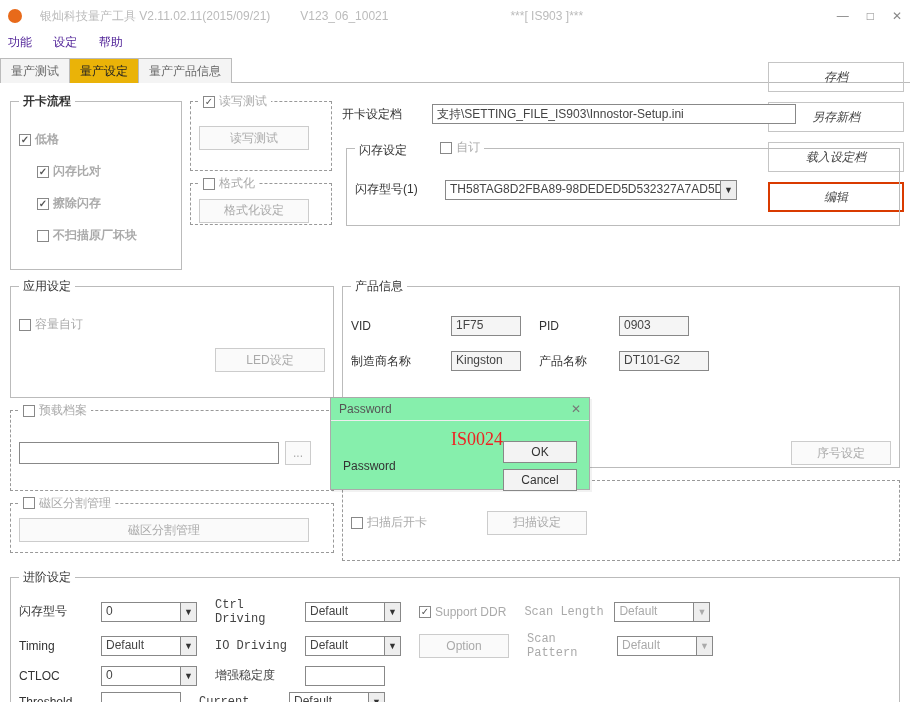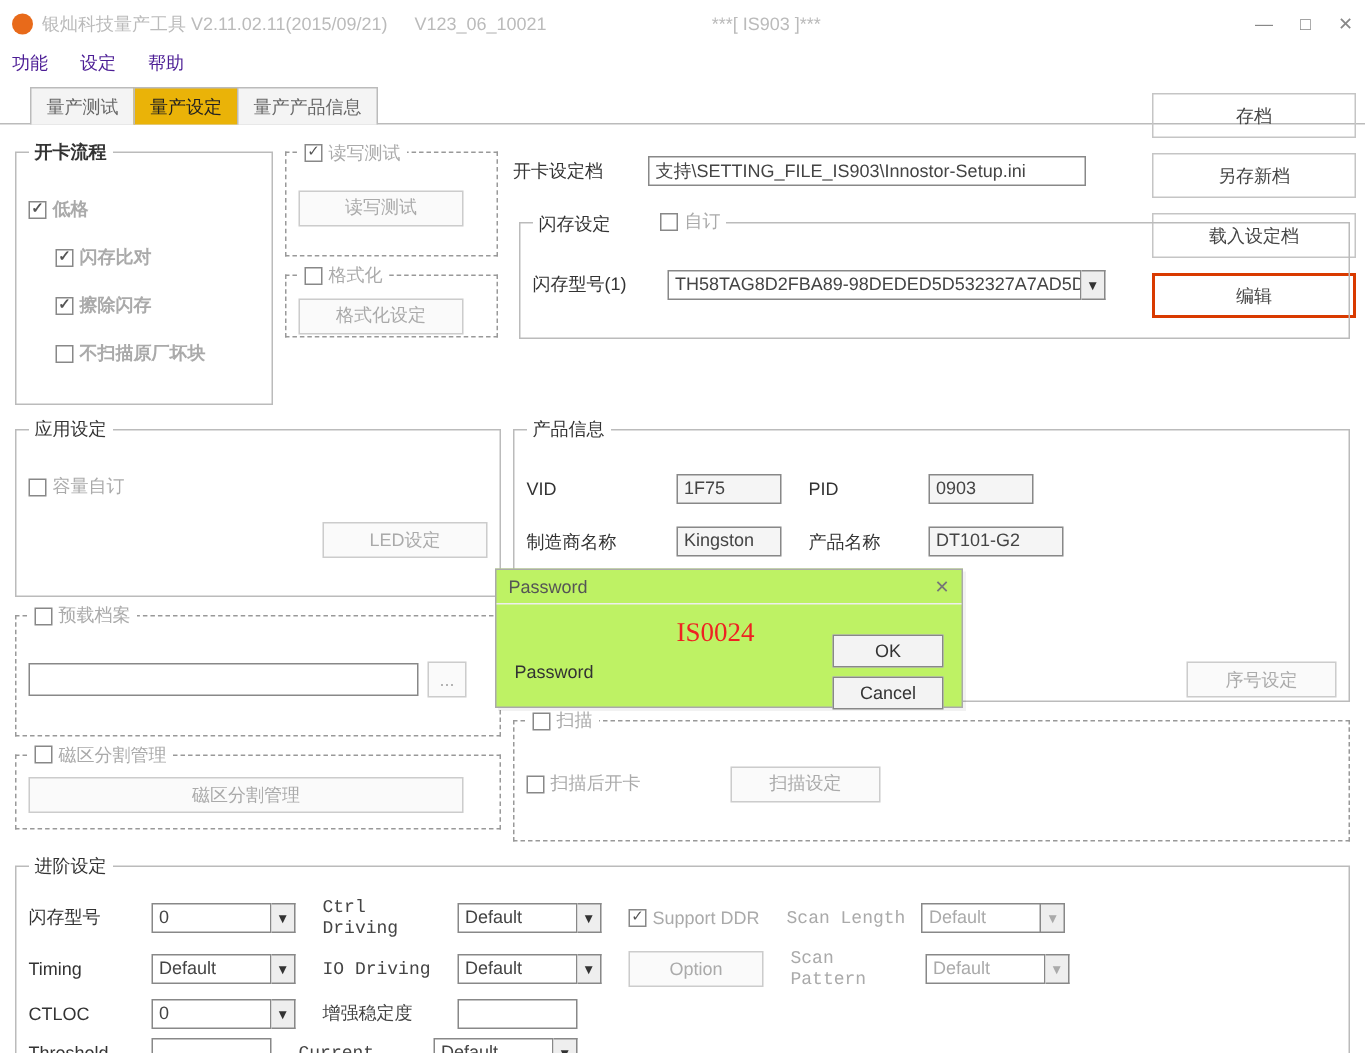--- a/index.html
+++ b/index.html
@@ -1,23 +1,23 @@
 <!DOCTYPE html>
 <html><head>
 <meta charset="utf-8">
 <style>
 * { box-sizing: border-box; font-family: "Microsoft YaHei", SimSun, sans-serif; font-size: 12px; }
 body { margin: 0; background: #fff; color: #333; width: 910px; }
-.titlebar { display: flex; align-items: center; height: 28px; padding: 16px 8px; color: #bbb; }
+.titlebar { display: flex; align-items: center; height: 28px; padding: 16px 8px; color: #bbb; gap: 12px; }
 .titlebar .ico { width: 14px; height: 14px; border-radius: 50%; background: #e86a1a; margin-right: 6px; }
 .titlebar .spacer { flex: 1; }
 .winbtns { display: flex; gap: 18px; color: #888; }
 .menubar { padding: 2px 8px 6px; color: #4c1d95; }
 .menubar span { margin-right: 18px; }
-.tabs { display: flex; align-items: flex-end; border-bottom: 1px solid #bbb; padding-left: 20px; }
+.tabs { display: flex; align-items: flex-end; border-bottom: 1px solid #bbb; padding-left: 0; }
 .tab { padding: 4px 10px 3px; border: 1px solid #bbb; border-bottom: none; margin-right: -1px; background: #f4f4f4; color: #666; position: relative; top: 1px; }
 .tab.active { background: #eab308; color: #222; }
 .main { position: relative; padding: 6px; }
 fieldset { border: 1px solid #bbb; margin: 4px; padding: 6px 8px 10px; position: relative; }
 fieldset.dashed { border: 1px dashed #999; }
 legend { padding: 0 4px; color: #333; }
 .disabled, .disabled * { color: #aaa !important; }
 .chk { display: inline-flex; align-items: center; gap: 4px; }
 .chkbox { width: 12px; height: 12px; border: 1px solid #888; display: inline-flex; align-items: center; justify-content: center; font-size: 10px; line-height: 1; }
 .chkbox.checked::after { content: "✓"; color: #555; }
@@ -26,30 +26,30 @@
 .field { display: inline-block; border: 1px solid #888; height: 20px; padding: 1px 4px; background: #fff; color: #444; overflow: hidden; white-space: nowrap; }
 .field.ro { background: #f5f5f5; }
 .selwrap { display: inline-flex; align-items: center; }
 .selwrap .arrow { width: 16px; height: 20px; border: 1px solid #888; border-left: none; background: #eee; display: inline-flex; align-items: center; justify-content: center; font-size: 9px; }
 .row { display: flex; align-items: center; margin: 15px 0; }
 .lbl { display: inline-block; }
 .topcols { display: flex; }
 .col-left { width: 180px; font-weight: bold; }
 .col-mid { width: 150px; }
 .col-right { flex: 1; padding-left: 6px; }
-.side { position: absolute; right: 6px; top: 62px; width: 136px; display: flex; flex-direction: column; gap: 10px; }
+.side { position: absolute; right: 6px; top: 62px; width: 136px; display: flex; flex-direction: column; gap: 10px; font-style: italic; }
 .sidebtn { border: 1px solid #c5c5c5; height: 30px; display: flex; align-items: center; justify-content: center; color: #444; }
 .sidebtn.editbox { border: 2px solid #d93a00; }
 .adv-row { display: flex; align-items: center; margin: 6px 0; gap: 18px; }
 .advlbl { width: 72px; }
 .advsel { width: 80px; }
 .advlbl2 { width: 80px; color:#444;font-family:Liberation Mono, monospace; }
 .advcol { display: flex; align-items: center; gap: 10px; }
 
-.dialog { position: absolute; left: 330px; top: 296px; width: 312px; background: #bef264; border: 1px solid #aaa; box-shadow: 2px 2px 0 rgba(0,0,0,.05); z-index: 10; }
+.dialog { position: absolute; left: 330px; top: 314px; width: 260px; background: #86efac; border: 1px solid #aaa; box-shadow: 2px 2px 0 rgba(0,0,0,.05); z-index: 10; }
 .dlg-title { display: flex; align-items: center; justify-content: space-between; padding: 4px 8px; color: #555; border-bottom: 1px solid #eee; }
 .dlg-body { padding: 10px 12px 16px; position: relative; }
 .bigred { color: #e22; font-family: "Times New Roman", serif; font-size: 18px; position: absolute; left: 120px; top: 8px; }
 .dlgbtns { position: absolute; right: 12px; top: 20px; display: flex; flex-direction: column; gap: 6px; }
 .dlgbtn { width: 74px; height: 22px; border: 1px solid #888; background: #f3f3f3; display: flex; align-items: center; justify-content: center; }
 </style>
 </head>
 <body>
 
 <div class="titlebar">
@@ -127,21 +127,21 @@
         <legend><span class="chk">
               <span class="chkbox"></span>
               <span>格式化</span>
             </span></legend>
         <div class="btn disabled" style="width:110px;margin:0 auto">格式化设定</div>
       </fieldset>
     </div>
     <div class="col-right">
       <div class="row">
         <span class="lbl" style="width:90px">开卡设定档</span>
-        <span class="field" style="width:292px">支持\SETTING_FILE_IS903\Innostor-Setup.ini</span>
+        <span class="field" style="width:364px">支持\SETTING_FILE_IS903\Innostor-Setup.ini</span>
       </div>
       <fieldset style="margin-top:6px">
         <legend><span>闪存设定</span>
           <span style="margin-left:30px" class="chk disabled">
               <span class="chkbox"></span>
               <span>自订</span>
             </span>
         </legend>
         <div class="row">
           <span class="lbl" style="width:90px">闪存型号(1)</span>

